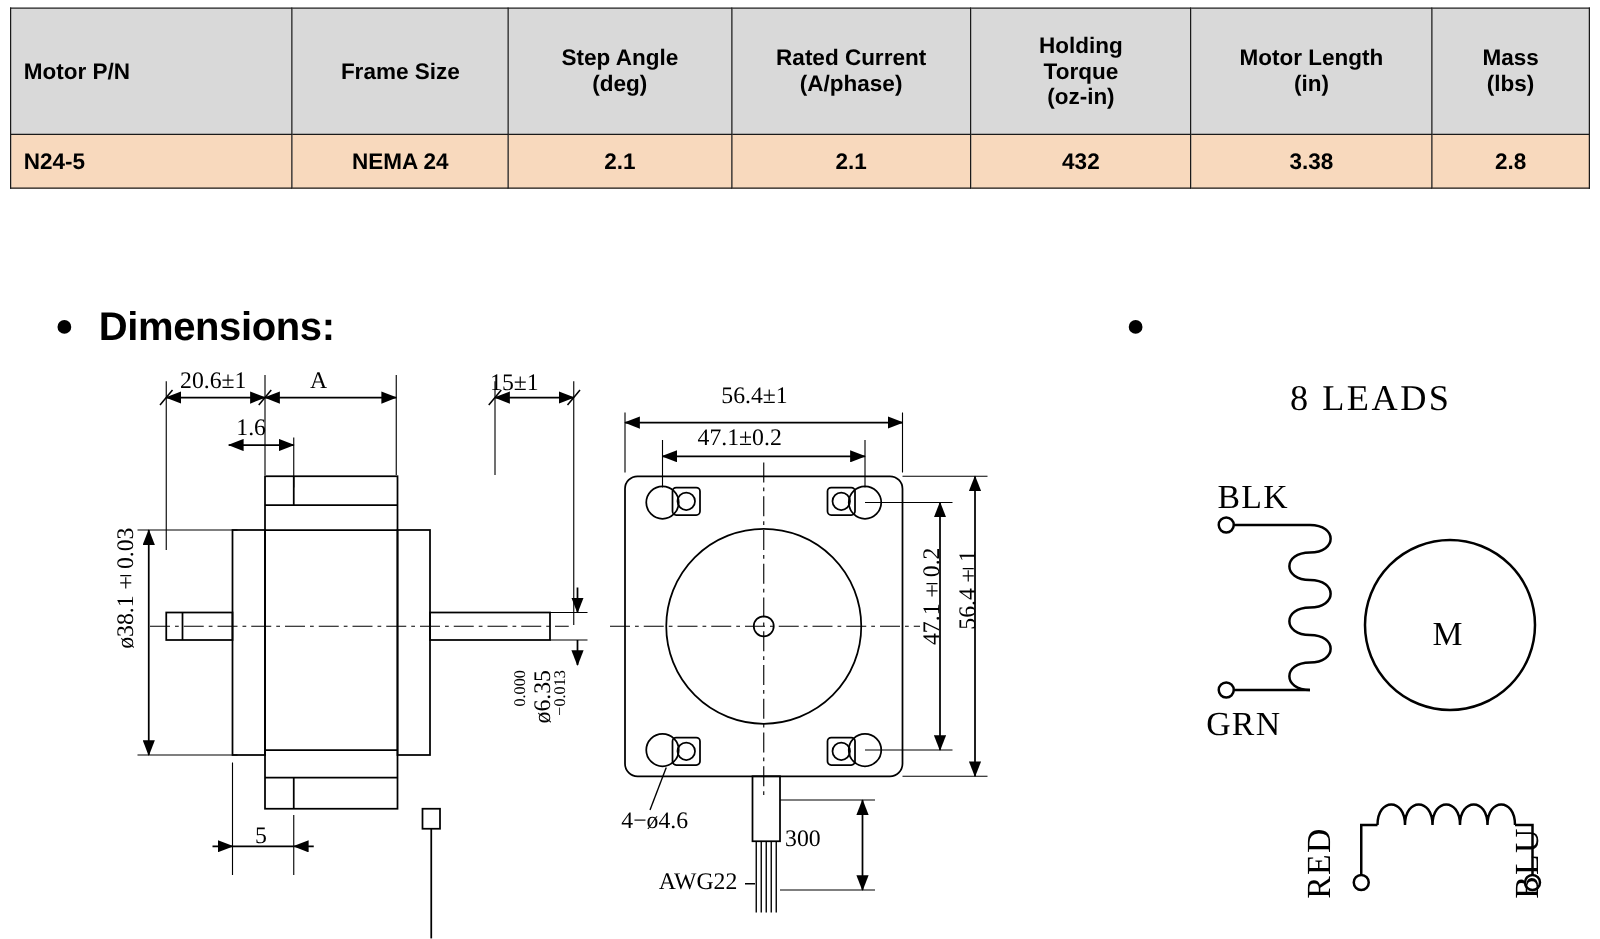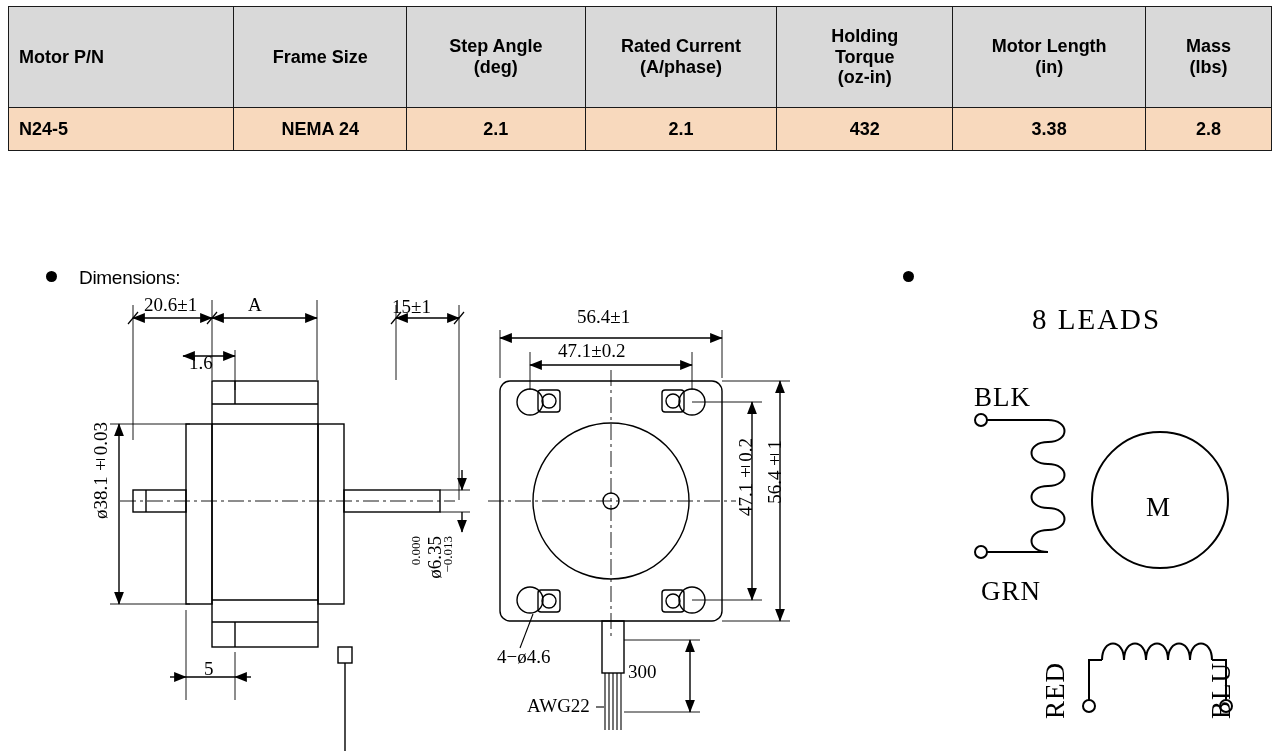--- a/index.html
+++ b/index.html
@@ -53,24 +53,23 @@
   }
   table.spec td.left-al {
     text-align: left;
     padding-left: 10px;
   }
   .th-l2 { display: block; }
 
   
   .section-head {
     position: absolute;
-    font-size: 19px;
-    font-weight: normal;
+    font-size: 32px;
+    font-weight: bold;
     letter-spacing: -0.3px;
-    margin-top: 24px;
   }
   .bullet-dot {
     display: inline-block;
     width: 11px;
     height: 11px;
     border-radius: 50%;
     background: #000;
     vertical-align: middle;
     margin-right: 22px;
     margin-bottom: 4px;
@@ -104,21 +103,21 @@
   }
   #lead-count {
     position: absolute;
     left: 1032px;
     top: 303px;
     font-family: "Liberation Serif", serif;
     font-size: 29px;
     letter-spacing: 2px;
   }
   #lbl-blk { left: 974px; top: 382px; }
-  #lbl-grn { left: 965px; top: 576px; margin-left: 16px; }
+  #lbl-grn { left: 965px; top: 564px; }
   #lbl-m   { left: 1146px; top: 492px; font-size: 27px; }
   #lbl-red { left: 1040px; top: 662px; }
   #lbl-blu { left: 1206px; top: 662px; }
 
   
   .dim {
     position: absolute;
     font-family: "Liberation Serif", serif;
     font-size: 19px;
     white-space: nowrap;
@@ -363,21 +362,21 @@
              c0 -22 22 -22 22 0" stroke-width="2"></path>
     <path d="M1212 660 H1226 V700"></path>
     <circle cx="1089" cy="706" r="6"></circle>
     <circle cx="1226" cy="706" r="6"></circle>
   </g>
 </svg>
 
 <div class="dim" style="left:144px; top:294px;">20.6±1</div>
 <div class="dim" style="left:248px; top:294px;">A</div>
 <div class="dim" style="left:392px; top:296px;">15±1</div>
-<div class="dim" style="left:189px; top:332px;margin-top:20px;">1.6</div>
+<div class="dim" style="left:189px; top:332px;">1.6</div>
 <div class="dim-v" style="left:90px; top:422px;">ø38.1±0.03</div>
 <div class="dim-v" style="left:424px; top:536px;">
   <span>ø6.35</span>
 </div>
 <div class="dim-v" style="left:408px; top:536px; font-size:13px;">
   <span>0.000</span>
 </div>
 <div class="dim-v" style="left:422px; top:536px; font-size:13px;">
   <span style="visibility:hidden;">x</span>
 </div>

